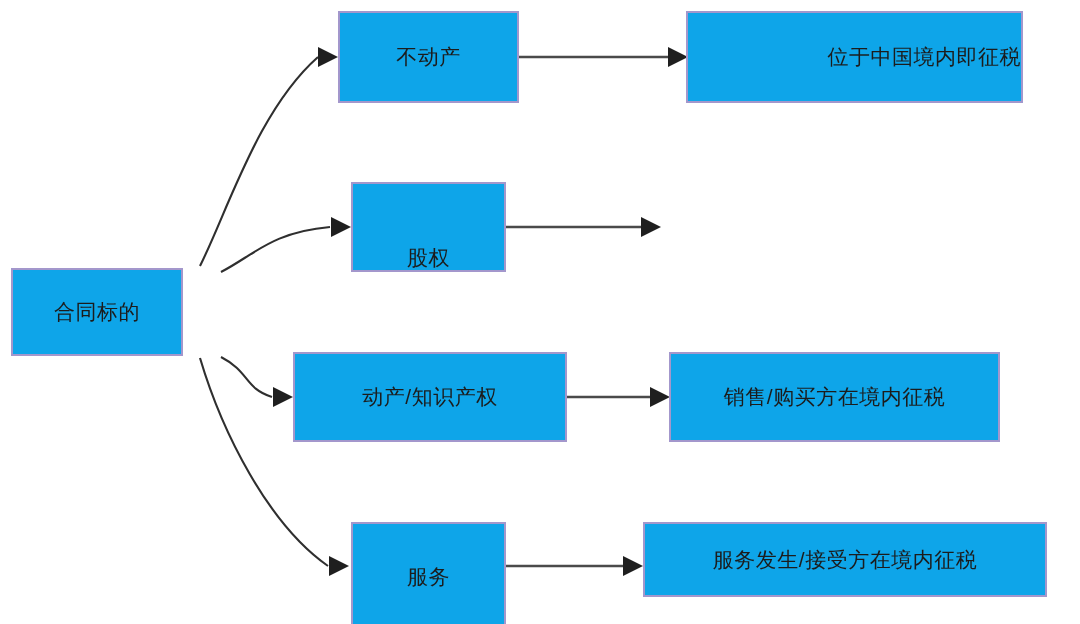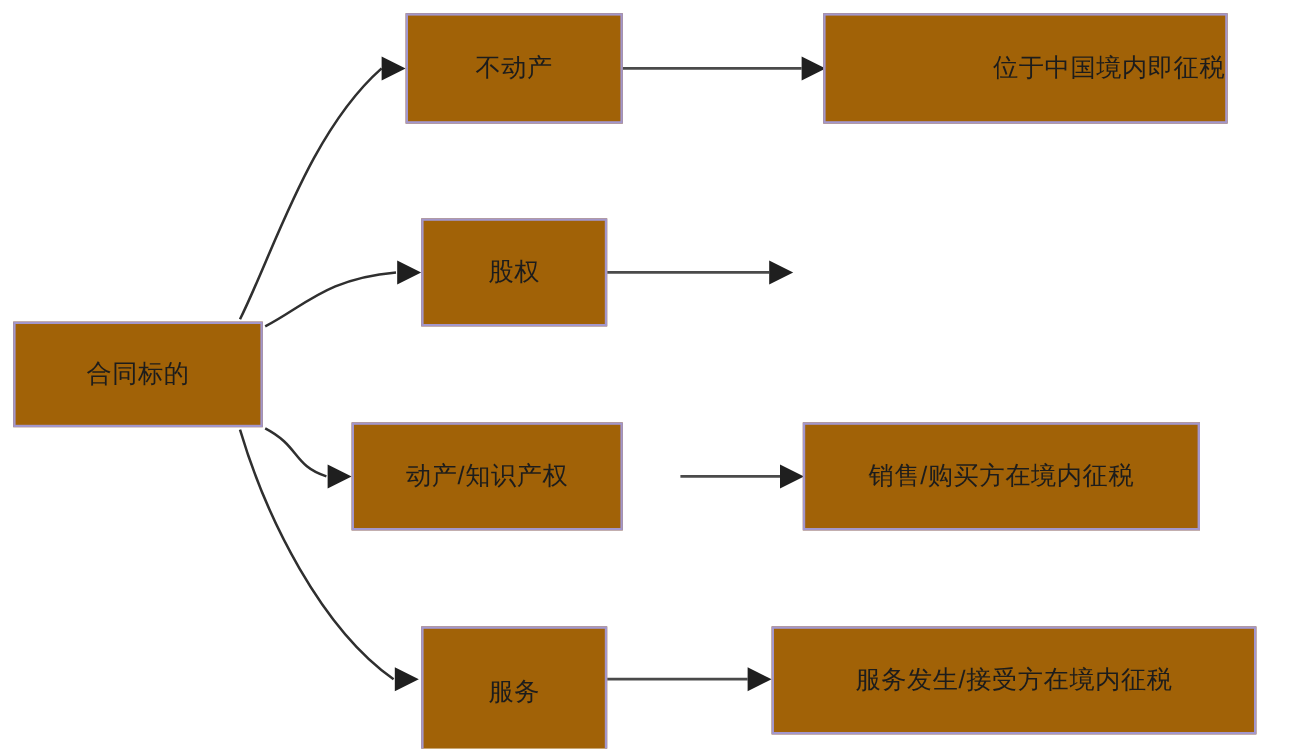--- a/index.html
+++ b/index.html
@@ -24,21 +24,21 @@
     top: 0;
     width: 1080px;
     height: 624px;
   }
   .node-box {
     position: absolute;
     box-sizing: border-box;
     display: flex;
     align-items: center;
     justify-content: center;
-    background: #a16207;
+    background: #0ea5e9;
     border: 2px solid #a397cc;
     color: #1c1c1c;
     font-size: 21px;
     line-height: 1.2;
     letter-spacing: 0.5px;
     white-space: nowrap;
     user-select: none;
   }
   .node-label {
     display: block;
@@ -101,42 +101,42 @@
       <polygon class="arrow-head" points="650,387 670,397 650,407"></polygon>
     </g>
 
     <g>
       <line class="edge-path-straight" x1="506" y1="566" x2="623" y2="566"></line>
       <polygon class="arrow-head" points="623,556 643,566 623,576"></polygon>
     </g>
 
   </svg>
 
-  <div class="node-box" style="left:11px; top:268px; width:208px; height:88px;">
+  <div class="node-box" style="left:11px; top:268px; width:172px; height:88px;">
     <span class="node-label">合同标的</span>
   </div>
 
   <div class="node-box" style="left:338px; top:11px; width:181px; height:92px;">
     <span class="node-label">不动产</span>
   </div>
   <div class="node-box" style="left:686px; top:11px; width:337px; height:92px;justify-content:flex-end;">
     <span class="node-label">位于中国境内即征税</span>
   </div>
 
-  <div class="node-box" style="left:351px; top:182px; width:155px; height:90px;">
+  <div class="node-box" style="left:351px; top:182px; width:155px; height:90px;align-items:flex-end;">
     <span class="node-label">股权</span>
   </div>
 
-  <div class="node-box" style="left:293px; top:352px; width:226px; height:90px;">
+  <div class="node-box" style="left:293px; top:352px; width:274px; height:90px;">
     <span class="node-label">动产/知识产权</span>
   </div>
   <div class="node-box" style="left:669px; top:352px; width:331px; height:90px;">
     <span class="node-label">销售/购买方在境内征税</span>
   </div>
 
   <div class="node-box" style="left:351px; top:522px; width:155px; height:110px;">
     <span class="node-label">服务</span>
   </div>
-  <div class="node-box" style="left:643px; top:522px; width:404px; height:90px;">
+  <div class="node-box" style="left:643px; top:522px; width:404px; height:75px;">
     <span class="node-label">服务发生/接受方在境内征税</span>
   </div>
 
 </div>
 
 </body></html>

